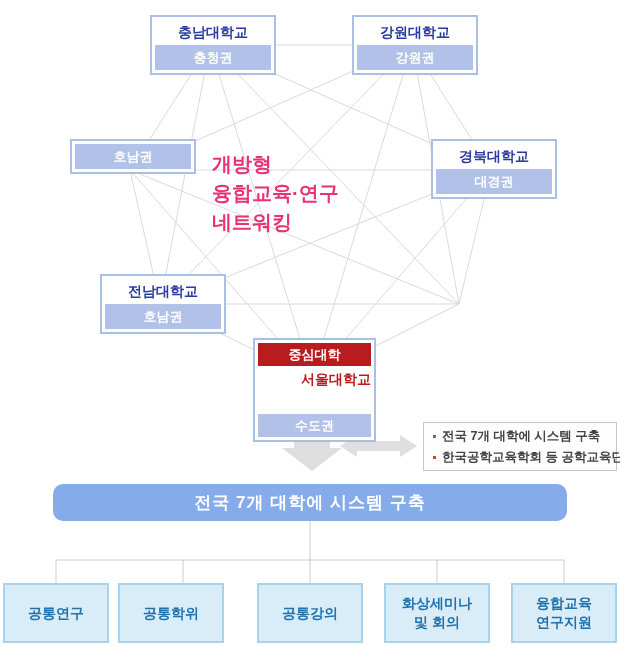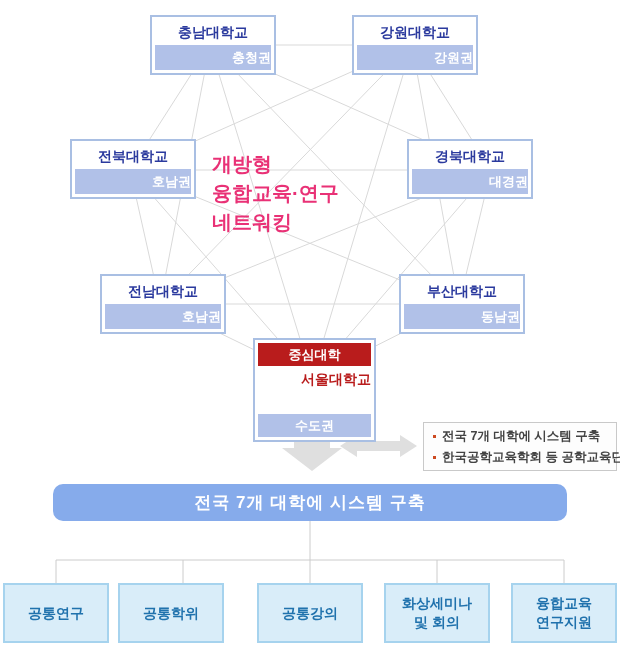--- a/index.html
+++ b/index.html
@@ -5,21 +5,21 @@
   html,body{margin:0;padding:0;background:#ffffff;}
   body{font-family:"Liberation Sans","DejaVu Sans",sans-serif;}
   #stage{position:relative;width:620px;height:655px;background:#ffffff;overflow:hidden;}
   svg.layer{position:absolute;left:0;top:0;z-index:1;}
 
   
   .uni{position:absolute;width:116px;border:2px solid #a9bfe3;background:#ffffff;
        padding:3px;z-index:2;box-sizing:content-box;}
   .uni-name{height:25px;line-height:25px;text-align:center;color:#2b3a9e;
             font-size:14px;font-weight:bold;background:#ffffff;}
-  .uni-region{height:25px;line-height:25px;text-align:right;color:#ffffff;
+  .uni-region{height:25px;line-height:25px;text-align:center;color:#ffffff;
               font-size:13px;font-weight:bold;background:#b1c1e8;}
 
   
   .hub{position:absolute;left:253px;top:338px;width:113px;border:2px solid #a9bfe3;
        background:#ffffff;padding:3px;z-index:3;}
   .hub-badge{height:23px;line-height:23px;text-align:center;color:#ffffff;
              font-size:13px;font-weight:bold;background:#b91c1c;margin-bottom:2px;}
   .hub-name{height:23px;line-height:23px;text-align:right;color:#b91c1c;
             font-size:14px;font-weight:bold;background:#ffffff;margin-bottom:2px;}
   .hub-region{height:23px;line-height:23px;text-align:center;color:#ffffff;
@@ -98,34 +98,29 @@
 
   <div class="uni" style="left:150px;top:15px">
     <div class="uni-name">충남대학교</div>
     <div class="uni-region">충청권</div>
   </div>
   <div class="uni" style="left:352px;top:15px">
     <div class="uni-name">강원대학교</div>
     <div class="uni-region">강원권</div>
   </div>
   <div class="uni" style="left:70px;top:139px">
-    <div class="uni-name">전북대학교</div>
     <div class="uni-region">호남권</div>
   </div>
-  <div class="uni" style="left:407px;top:139px">
+  <div class="uni" style="left:431px;top:139px">
     <div class="uni-name">경북대학교</div>
     <div class="uni-region">대경권</div>
   </div>
   <div class="uni" style="left:100px;top:274px">
     <div class="uni-name">전남대학교</div>
     <div class="uni-region">호남권</div>
-  </div>
-  <div class="uni" style="left:399px;top:274px">
-    <div class="uni-name">부산대학교</div>
-    <div class="uni-region">동남권</div>
   </div>
 
   <div class="hub">
     <div class="hub-badge">중심대학</div>
     <div class="hub-name">서울대학교</div>
     <div class="hub-region">수도권</div>
   </div>
 
   <div class="center-label">
     <div>개방형</div>

